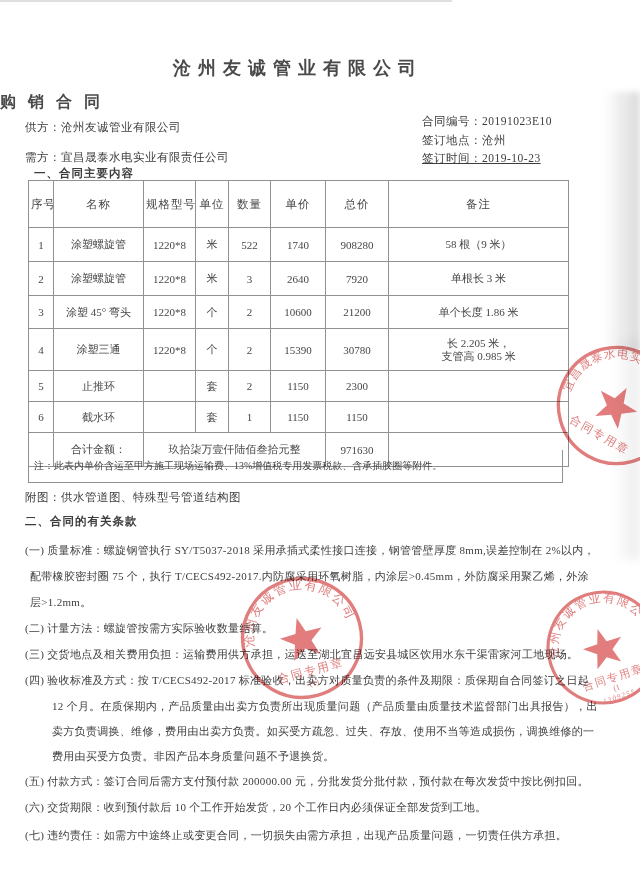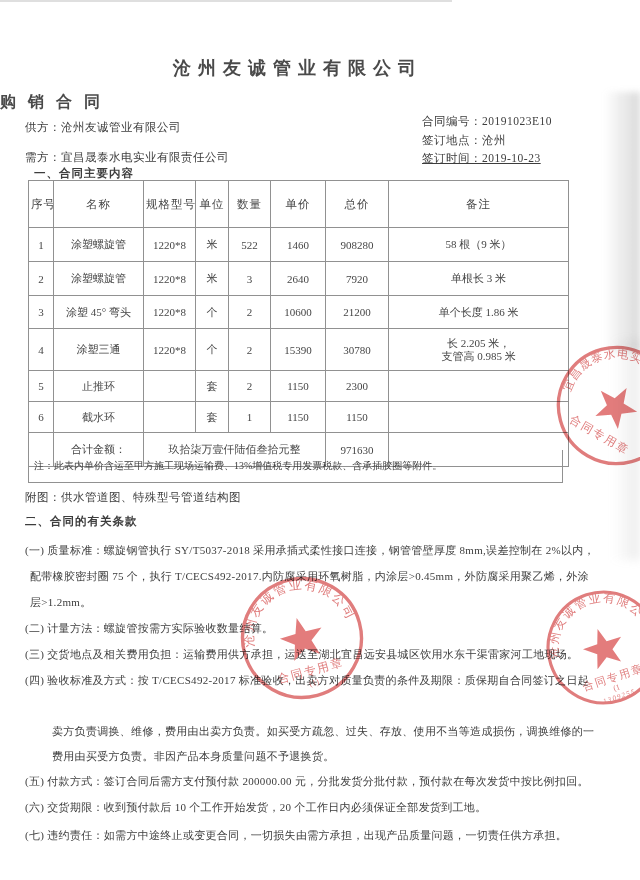--- a/index.html
+++ b/index.html
@@ -95,21 +95,21 @@
       <th>单价</th>
       <th>总价</th>
       <th>备注</th>
     </tr>
     <tr style="height:34px">
       <td>1</td>
       <td>涂塑螺旋管</td>
       <td>1220*8</td>
       <td>米</td>
       <td>522</td>
-      <td>1460</td>
+      <td>1740</td>
       <td>908280</td>
       <td>58 根（9 米）</td>
     </tr>
     <tr style="height:34px">
       <td>2</td>
       <td>涂塑螺旋管</td>
       <td>1220*8</td>
       <td>米</td>
       <td>3</td>
       <td>2640</td>
@@ -173,20 +173,21 @@
 
   <div class="abs hline" style="left:25px;top:490px;">附图：供水管道图、特殊型号管道结构图</div>
   <div class="abs sec-heading" style="left:25px;top:514px;">二、合同的有关条款</div>
 
   <div class="abs tline" style="left:25px;top:543px;">(一) 质量标准：螺旋钢管执行 SY/T5037-2018 采用承插式柔性接口连接，钢管管壁厚度 8mm,误差控制在 2%以内，</div>
   <div class="abs tline" style="left:30px;top:569px;">配带橡胶密封圈 75 个，执行 T/CECS492-2017.内防腐采用环氧树脂，内涂层&gt;0.45mm，外防腐采用聚乙烯，外涂</div>
   <div class="abs tline" style="left:30px;top:595px;">层&gt;1.2mm。</div>
   <div class="abs tline" style="left:25px;top:621px;">(二) 计量方法：螺旋管按需方实际验收数量结算。</div>
   <div class="abs tline" style="left:25px;top:647px;">(三) 交货地点及相关费用负担：运输费用供方承担，运送至湖北宜昌远安县城区饮用水东干渠雷家河工地现场。</div>
   <div class="abs tline" style="left:25px;top:673px;">(四) 验收标准及方式：按 T/CECS492-2017 标准验收，出卖方对质量负责的条件及期限：质保期自合同签订之日起</div>
+  <div class="abs tline" style="left:52px;top:699px;">12 个月。在质保期内，产品质量由出卖方负责所出现质量问题（产品质量由质量技术监督部门出具报告），出</div>
   <div class="abs tline" style="left:52px;top:724px;">卖方负责调换、维修，费用由出卖方负责。如买受方疏忽、过失、存放、使用不当等造成损伤，调换维修的一</div>
   <div class="abs tline" style="left:52px;top:749px;">费用由买受方负责。非因产品本身质量问题不予退换货。</div>
   <div class="abs tline" style="left:25px;top:774px;">(五) 付款方式：签订合同后需方支付预付款 200000.00 元，分批发货分批付款，预付款在每次发货中按比例扣回。</div>
   <div class="abs tline" style="left:25px;top:800px;">(六) 交货期限：收到预付款后 10 个工作开始发货，20 个工作日内必须保证全部发货到工地。</div>
   <div class="abs tline" style="left:25px;top:828px;">(七) 违约责任：如需方中途终止或变更合同，一切损失由需方承担，出现产品质量问题，一切责任供方承担。</div>
 
   <svg class="stamp" style="left:552px;top:341px;width:129px;height:129px;transform:rotate(30deg);" viewBox="0 0 140 140" xmlns="http://www.w3.org/2000/svg" xmlns:xlink="http://www.w3.org/1999/xlink">
     <defs>
         <path id="arcA" d="M 25,96 A 52 52 0 1 1 115,96" fill="none"></path>
       </defs>

